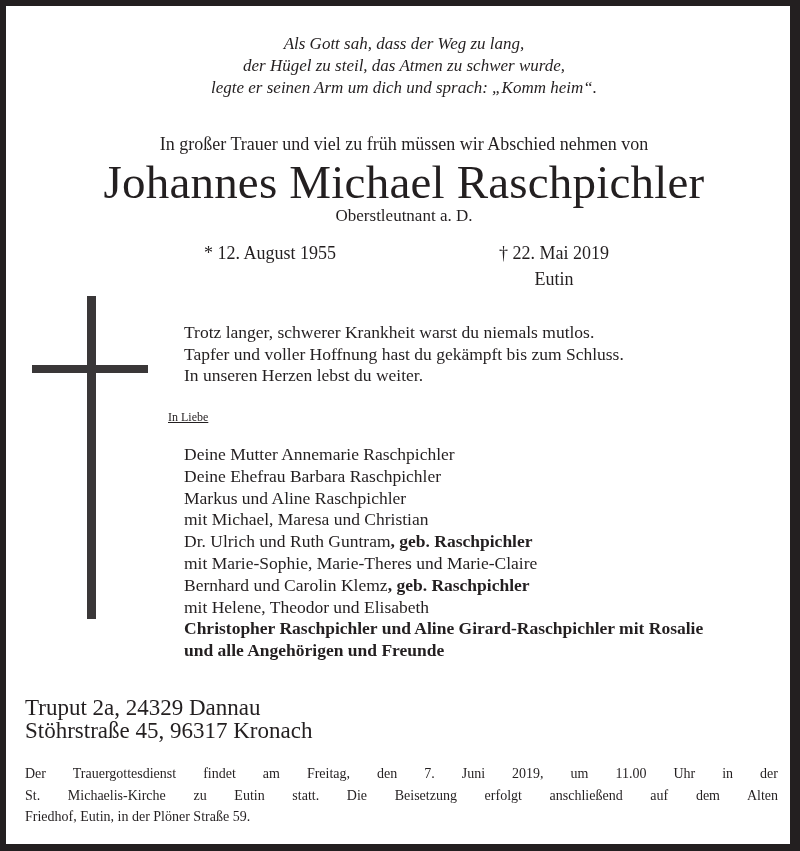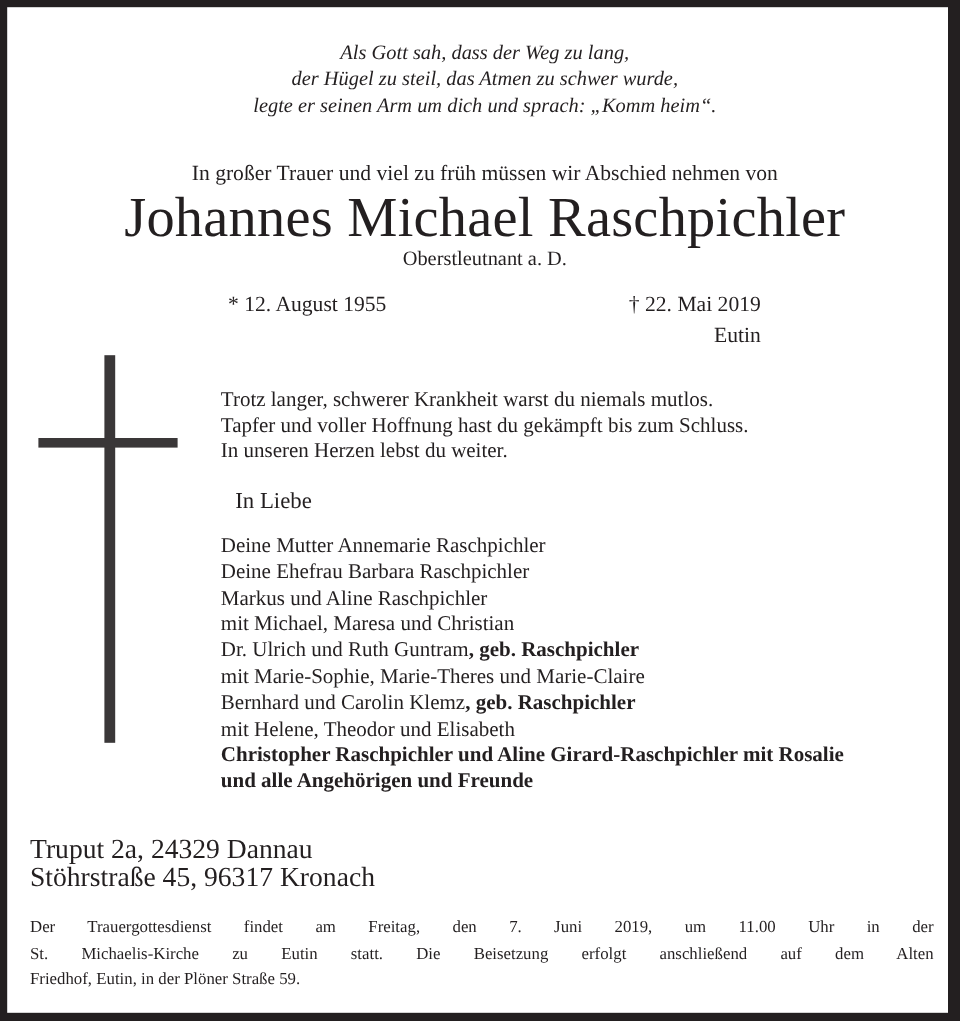--- a/index.html
+++ b/index.html
@@ -8,26 +8,26 @@
     position:absolute; left:6px; top:6px; width:784px; height:838px;
     background:#ffffff; color:#231f20;
     font-family:"Liberation Serif", "DejaVu Serif", serif;
   }
   .abs { position:absolute; white-space:nowrap; }
   .poem { left:0; width:796px; top:27px; font-style:italic; font-size:17px; line-height:22px; }
   .poem div { text-align:center; }
   .intro { left:0; width:796px; top:127px; font-size:18px; line-height:22px; text-align:center; }
   .name { left:0; width:796px; top:148px; font-size:47px; line-height:56px; text-align:center; letter-spacing:0.2px; }
   .rank { left:0; width:796px; top:200px; font-size:17px; line-height:20px; text-align:center; }
-  .birth { left:170px; width:160px; top:234px; font-size:18px; line-height:26px; text-align:center; }
-  .death { left:468px; width:160px; top:234px; font-size:18px; line-height:26px; text-align:right; }
+  .birth { left:170px; width:160px; top:234px; font-size:18px; line-height:26px; text-align:right; }
+  .death { left:468px; width:160px; top:234px; font-size:18px; line-height:26px; text-align:center; }
   .cross-v { position:absolute; left:81px; top:290px; width:9px; height:323px; background:#3a3738; }
   .cross-h { position:absolute; left:26px; top:359px; width:116px; height:8px; background:#3a3738; }
   .body-text { left:178px; top:316px; font-size:17.5px; line-height:21.5px; }
-  .love { left:190px; top:401px; font-size:19px; line-height:21.5px; }
+  .love { left:162px; top:401px; font-size:12px; line-height:21.5px;text-decoration:underline; }
   .family { left:178px; top:438px; font-size:17.5px; line-height:21.8px; }
   .family .b { font-weight:normal; }
   .family .n { font-weight:bold; }
   .addr { left:19px; top:690px; font-size:23px; line-height:23px; }
   .service { left:19px; top:757px; width:753px; font-size:14px; line-height:21.5px; white-space:normal; text-align:justify; }
   .service .line { display:block; text-align:justify; text-align-last:justify; }
   .service .last { text-align-last:left; }
 </style>
 </head>
 <body>

